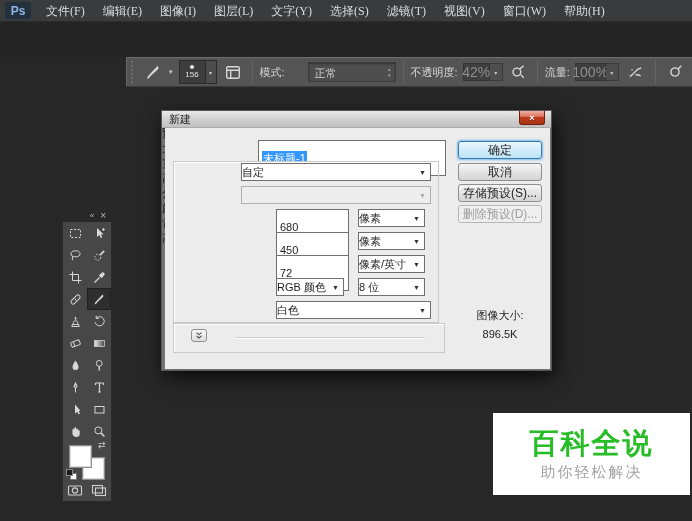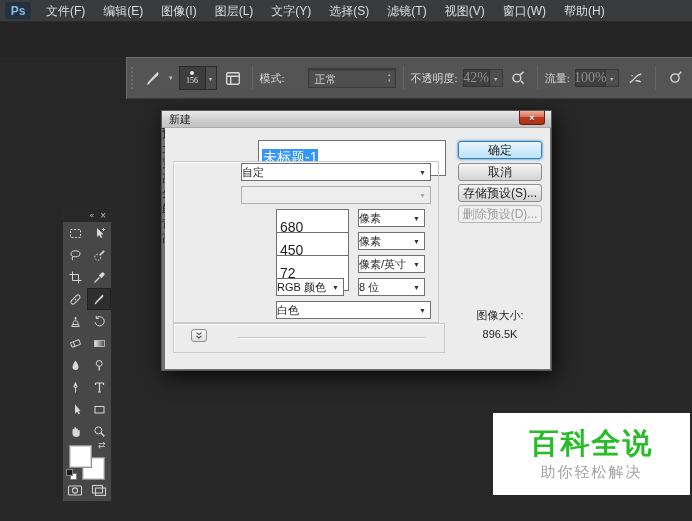--- a/index.html
+++ b/index.html
@@ -6,29 +6,29 @@
   *{box-sizing:border-box;}
   body{font-family:"Liberation Sans","DejaVu Sans",sans-serif;}
   #root{position:relative;width:692px;height:521px;overflow:hidden;background:#272727;}
 
   
   .menubar{position:absolute;left:0;top:0;width:692px;height:22px;background:#3a3b3d;
     display:flex;align-items:center;border-bottom:1px solid #2a2a2a;}
   .ps-logo{margin-left:5px;width:26px;height:17px;background:#23313e;color:#8fb6e3;
     font-size:12px;font-weight:bold;display:flex;align-items:center;justify-content:center;
     border-radius:2px;}
-  .menu-items{display:flex;align-items:flex-start;margin-left:6px;}
+  .menu-items{display:flex;align-items:flex-start;margin-left:6px;font-family:Liberation Serif, serif;}
   .menu-item{color:#dcdcdc;font-size:12px;padding:0 9px;line-height:22px;cursor:default;}
 
   .band{position:absolute;left:0;top:22px;width:692px;height:35px;background:#242425;}
 
   
-  .optionsbar{position:absolute;left:126px;top:57px;width:566px;height:42px;background:#545454;
+  .optionsbar{position:absolute;left:126px;top:57px;width:566px;height:30px;background:#545454;
     border-top:1px solid #6e6e6e;border-bottom:1px solid #3a3a3a;border-left:1px solid #676767;
-    display:flex;align-items:center;font-size:11px;color:#d6d6d6;padding-left:4px;font-family:Liberation Serif, serif;}
+    display:flex;align-items:center;font-size:11px;color:#d6d6d6;padding-left:4px;}
   .grip{width:4px;height:22px;border-left:2px dotted #6e6e6e;margin-right:6px;}
   .ob-group{display:flex;align-items:center;}
   .ob-sep{width:1px;height:24px;background:#434343;border-right:1px solid #646464;margin:0 7px;}
   .caret{font-size:7px;color:#c9c9c9;margin-left:3px;}
   .bswatch{width:27px;height:24px;background:#3d3d3d;border:1px solid #2b2b2b;
     display:flex;flex-direction:column;align-items:center;justify-content:center;}
   .bswatch .dot{width:4px;height:4px;border-radius:50%;background:#e8e8e8;margin-bottom:2px;}
   .bswatch .num{font-size:8px;color:#e0e0e0;line-height:8px;}
   .bspin{width:11px;height:24px;background:#4c4c4c;border:1px solid #2b2b2b;border-left:none;
     display:flex;align-items:center;justify-content:center;font-size:6px;color:#c9c9c9;}
@@ -74,21 +74,21 @@
   .dlg-title{position:absolute;left:0;top:0;width:100%;height:17px;
     background:linear-gradient(180deg,#e9e9e9,#cfcfcf 55%,#c2c2c2);
     display:flex;align-items:center;padding-left:7px;border-bottom:1px solid #a9a9a9;}
   .dlg-close{position:absolute;left:357px;top:0;width:26px;height:14px;
     background:linear-gradient(180deg,#f0b0a1,#d9715a 45%,#c23a1e 46%,#a93516);
     border:1px solid #6e1f10;border-top:none;border-radius:0 0 3px 3px;color:#fff;
     font-size:9px;font-weight:bold;display:flex;align-items:center;justify-content:center;
     text-shadow:0 1px 1px rgba(0,0,0,.4);}
   .dlg-body{position:absolute;left:3px;top:17px;width:385px;height:241px;background:#ececec;}
   .tinput{position:absolute;height:36px;background:#fff;border:1px solid #707070;
-    display:flex;align-items:center;padding-left:3px;font-size:14px;}
+    display:flex;align-items:center;padding-left:3px;font-size:11px;}
   .tinput .selected-text{background:#3296fa;color:#fff;padding:0 1px;}
   .dd{position:absolute;height:18px;background:#fff;border:1px solid #707070;
     display:flex;align-items:center;font-size:11px;}
   .dd .dd-caret{position:absolute;right:4px;top:5px;font-size:7px;color:#333;}
   .dd.disabled{background:#ededed;border-color:#b0b0b0;}
   .dd.disabled .dd-caret{color:#a9a9a9;}
   .groupbox{position:absolute;border:1px solid #c9c9c9;box-shadow:1px 1px 0 #ffffff inset;}
   .wbtn{position:absolute;width:84px;height:18px;border:1px solid #8e8e8e;border-radius:3px;
     background:linear-gradient(180deg,#f6f6f6,#e4e4e4 50%,#d4d4d4);
     display:flex;align-items:center;justify-content:center;font-size:12px;color:#1e1e1e;}

